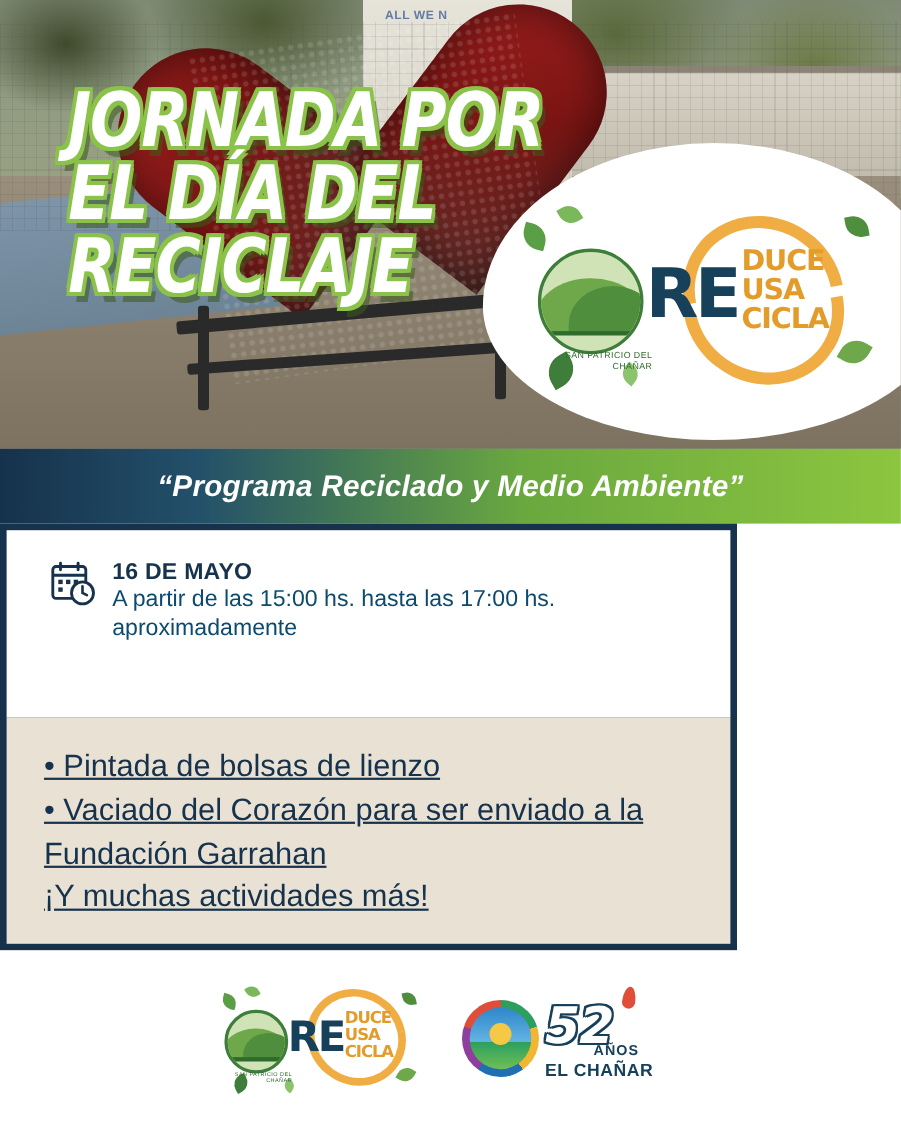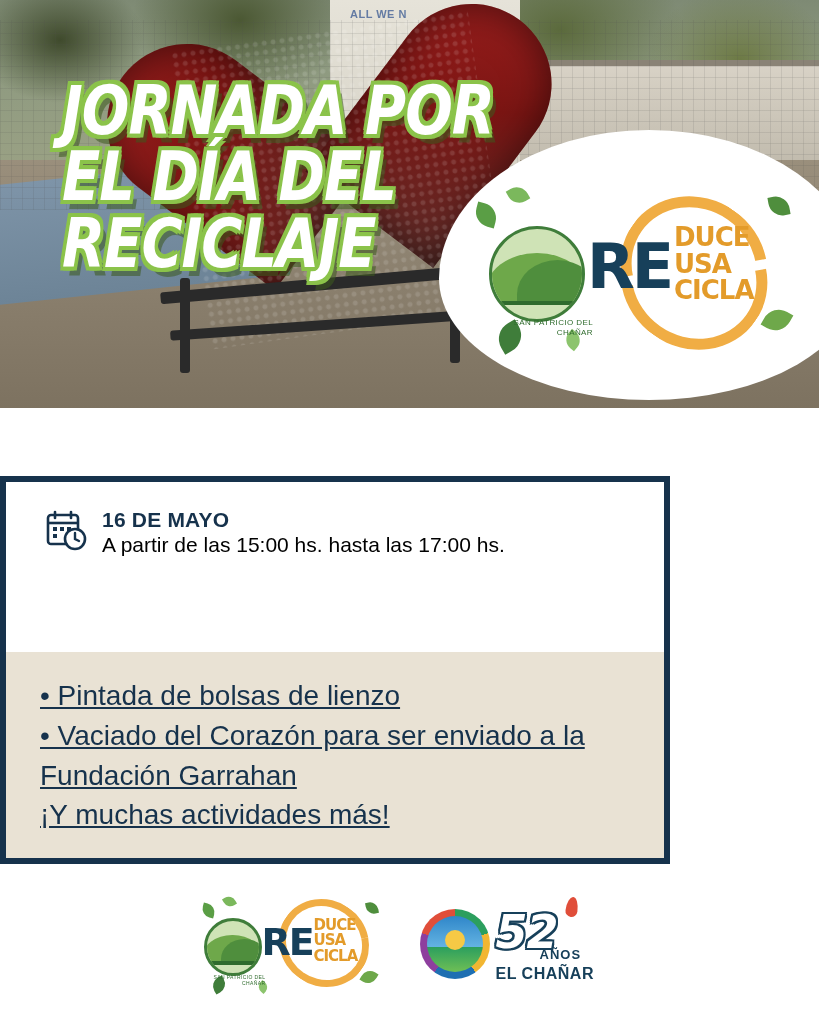--- a/index.html
+++ b/index.html
@@ -269,21 +269,21 @@
     height: 170px;
     padding: 26px 40px 0 40px;
   }
   .info-row { display: flex; align-items: flex-start; margin-bottom: 14px; }
   .info-icon { width: 56px; flex: 0 0 56px; padding-top: 2px; }
   .info-text { flex: 1; }
   .info-text .strong {
     font-size: 21px; font-weight: bold; color: #16324c; letter-spacing: .2px;
   }
   .info-text .line {
-    font-size: 21px; color: #000000; line-height: 1.22;
+    font-size: 21px; color: #0c4a6e; line-height: 1.22;
   }
   .place-text { font-size: 21px; color: #16324c; padding-top: 8px; }
 
   .beige-card {
     position: relative;
     background: #e9e2d4;
     height: 206px;
     padding: 24px 34px 0 34px;
   }
   .bullet-line {
@@ -436,20 +436,23 @@
       </div>
     </div>
 
     <div class="poster-title">
       <div>JORNADA POR</div>
       <div>EL DÍA DEL</div>
       <div>RECICLAJE</div>
     </div>
   </div>
 
+  <div class="subtitle-bar">
+    <div class="txt">“Programa Reciclado y Medio Ambiente”</div>
+  </div>
 
   <div class="body-panel">
     <div class="white-card">
 
       <div class="info-row">
         <div class="info-icon">
           <svg width="42" height="42" viewBox="0 0 42 42">
             <rect x="2" y="5" width="30" height="29" rx="3" fill="none" stroke="#16324c" stroke-width="2.6"></rect>
             <line x1="2" y1="13" x2="32" y2="13" stroke="#16324c" stroke-width="2.6"></line>
             <line x1="9" y1="2" x2="9" y2="8" stroke="#16324c" stroke-width="2.6" stroke-linecap="round"></line>
@@ -458,20 +461,21 @@
             <rect x="14" y="17" width="4" height="4" fill="#16324c"></rect>
             <rect x="21" y="17" width="4" height="4" fill="#16324c"></rect>
             <rect x="7" y="24" width="4" height="4" fill="#16324c"></rect>
             <circle cx="29" cy="29" r="10" fill="#ffffff" stroke="#16324c" stroke-width="2.6"></circle>
             <path d="M29 23 L29 29 L33 31" fill="none" stroke="#16324c" stroke-width="2.4" stroke-linecap="round"></path>
           </svg>
         </div>
         <div class="info-text">
           <div class="strong">16 DE MAYO</div>
           <div class="line">A partir de las 15:00 hs. hasta las 17:00 hs.</div>
+          <div class="line">aproximadamente</div>
         </div>
       </div>
 
 
     </div>
 
     <div class="beige-card">
       <div class="bullet-line">• Pintada de bolsas de lienzo</div>
       <div class="bullet-line">• Vaciado del Corazón para ser enviado a la Fundación Garrahan</div>
       <div class="bullet-line">¡Y muchas actividades más!</div>

